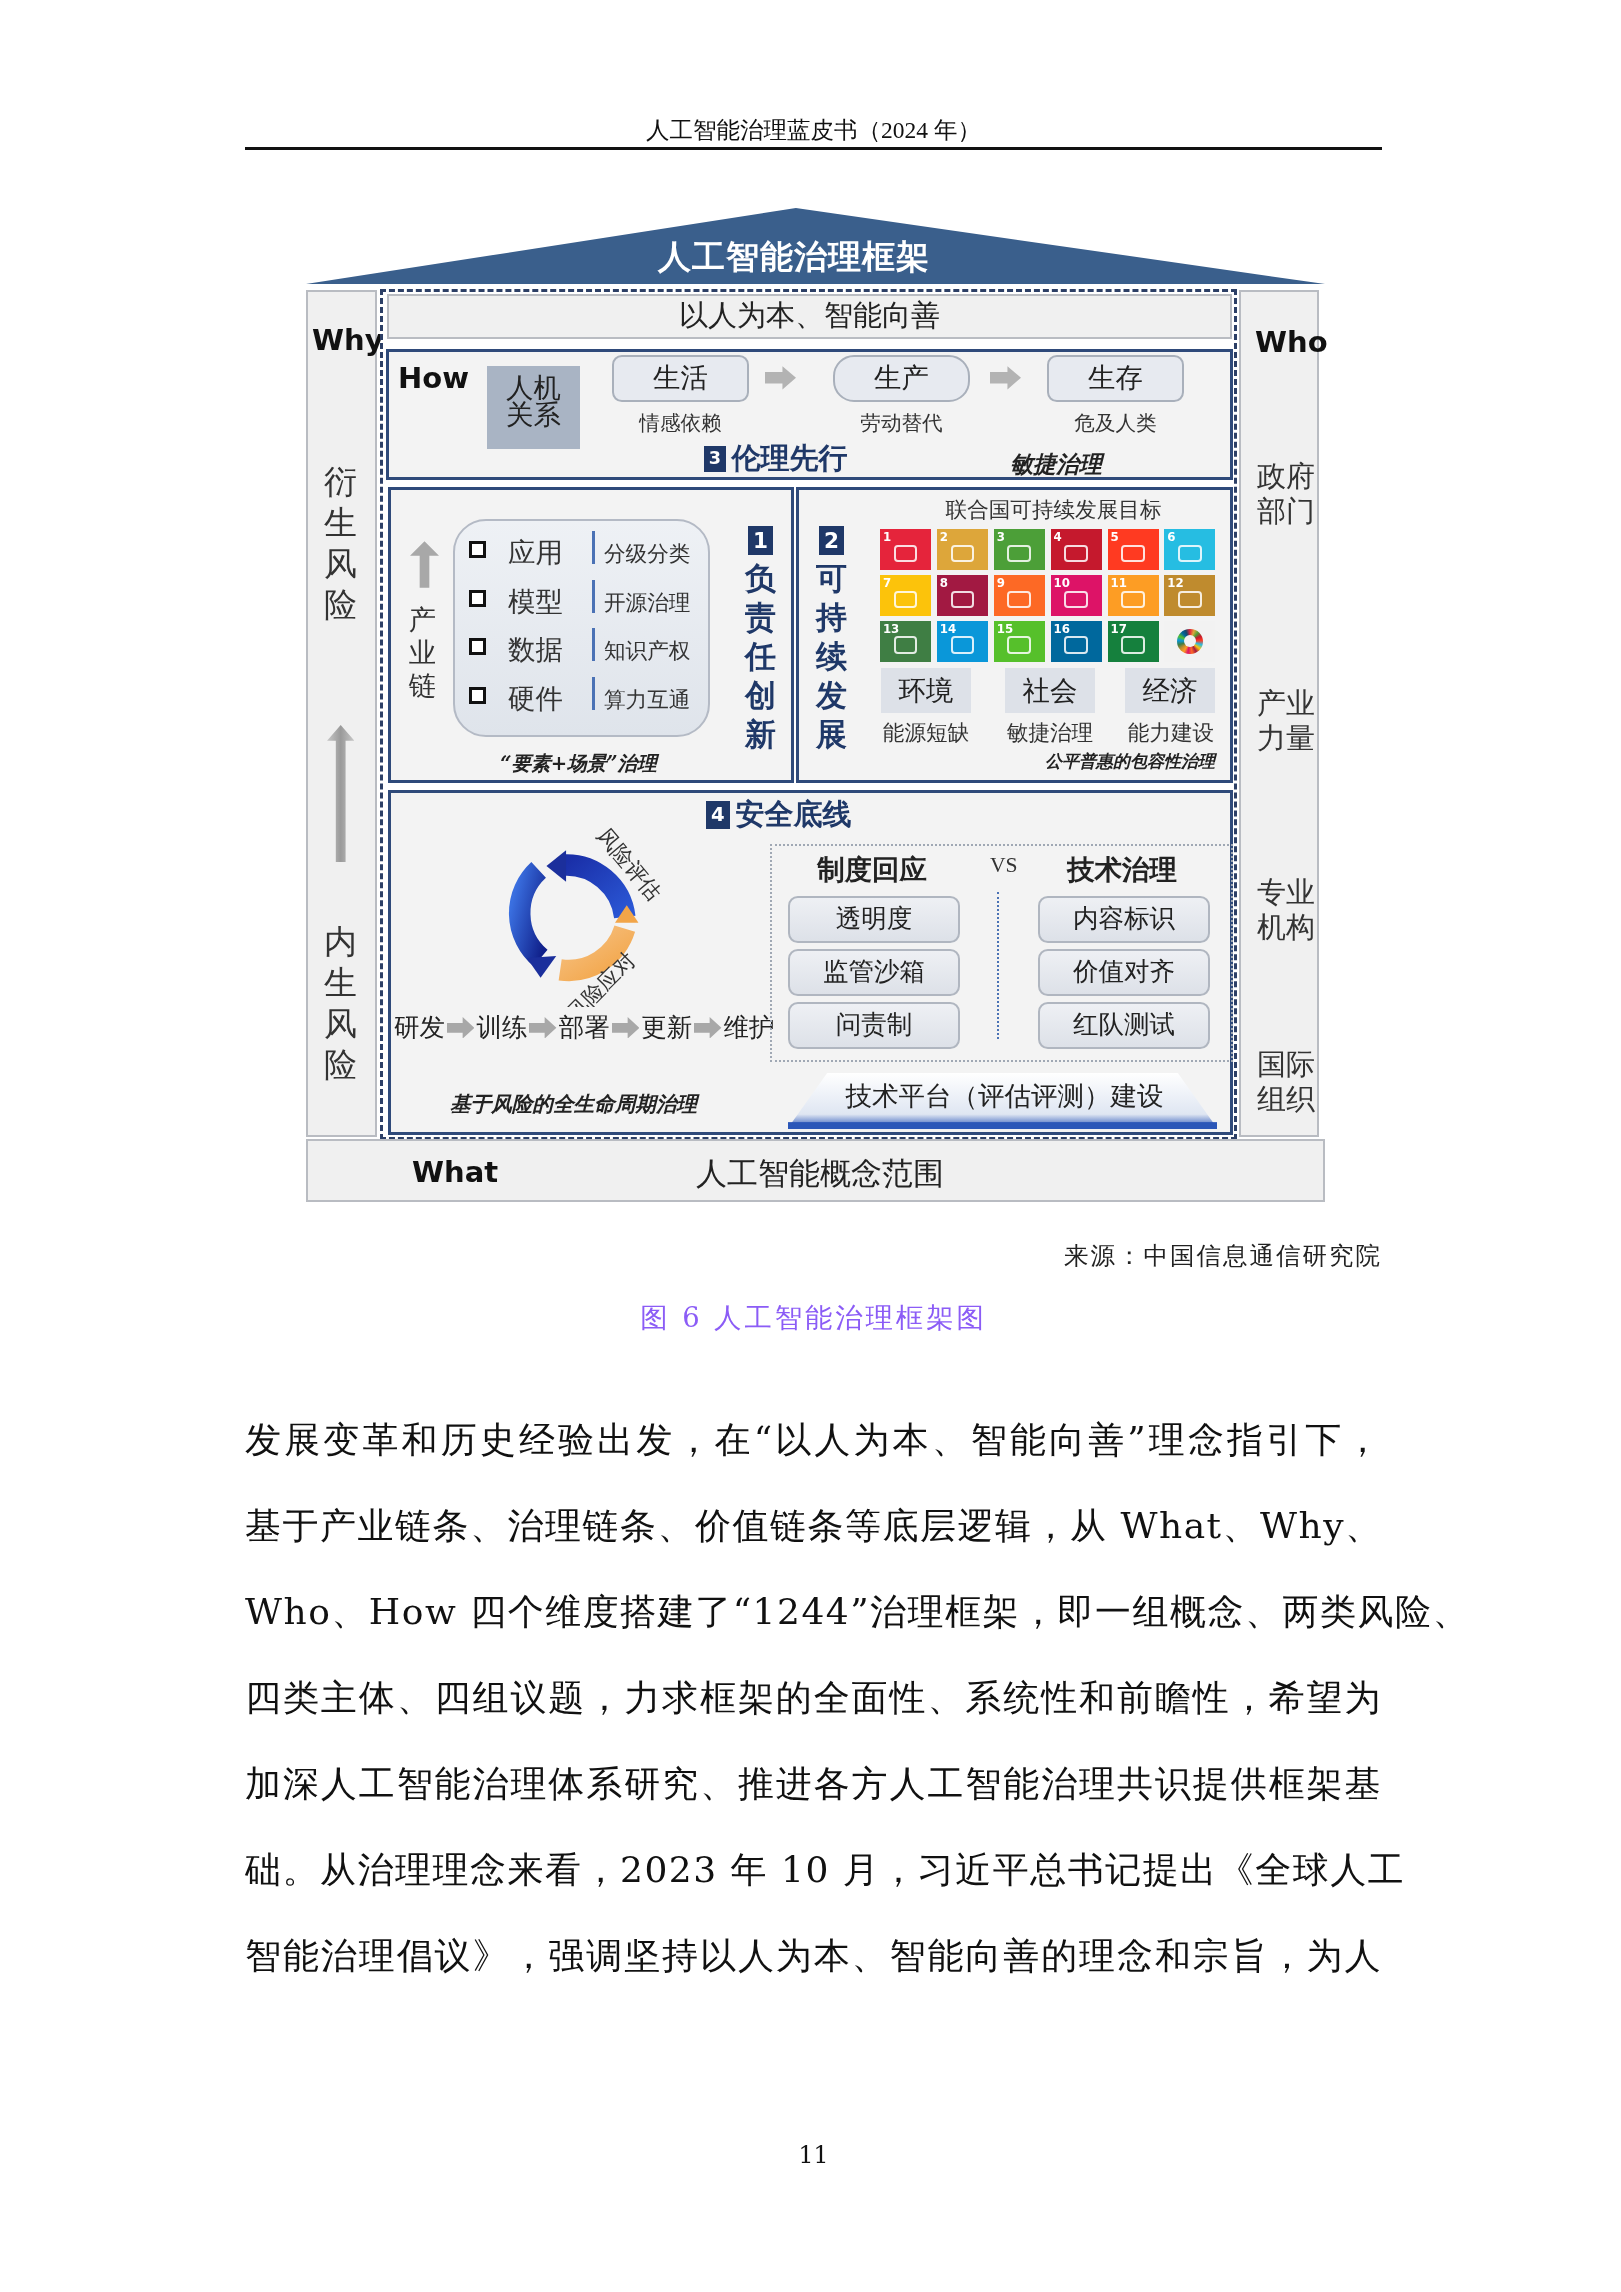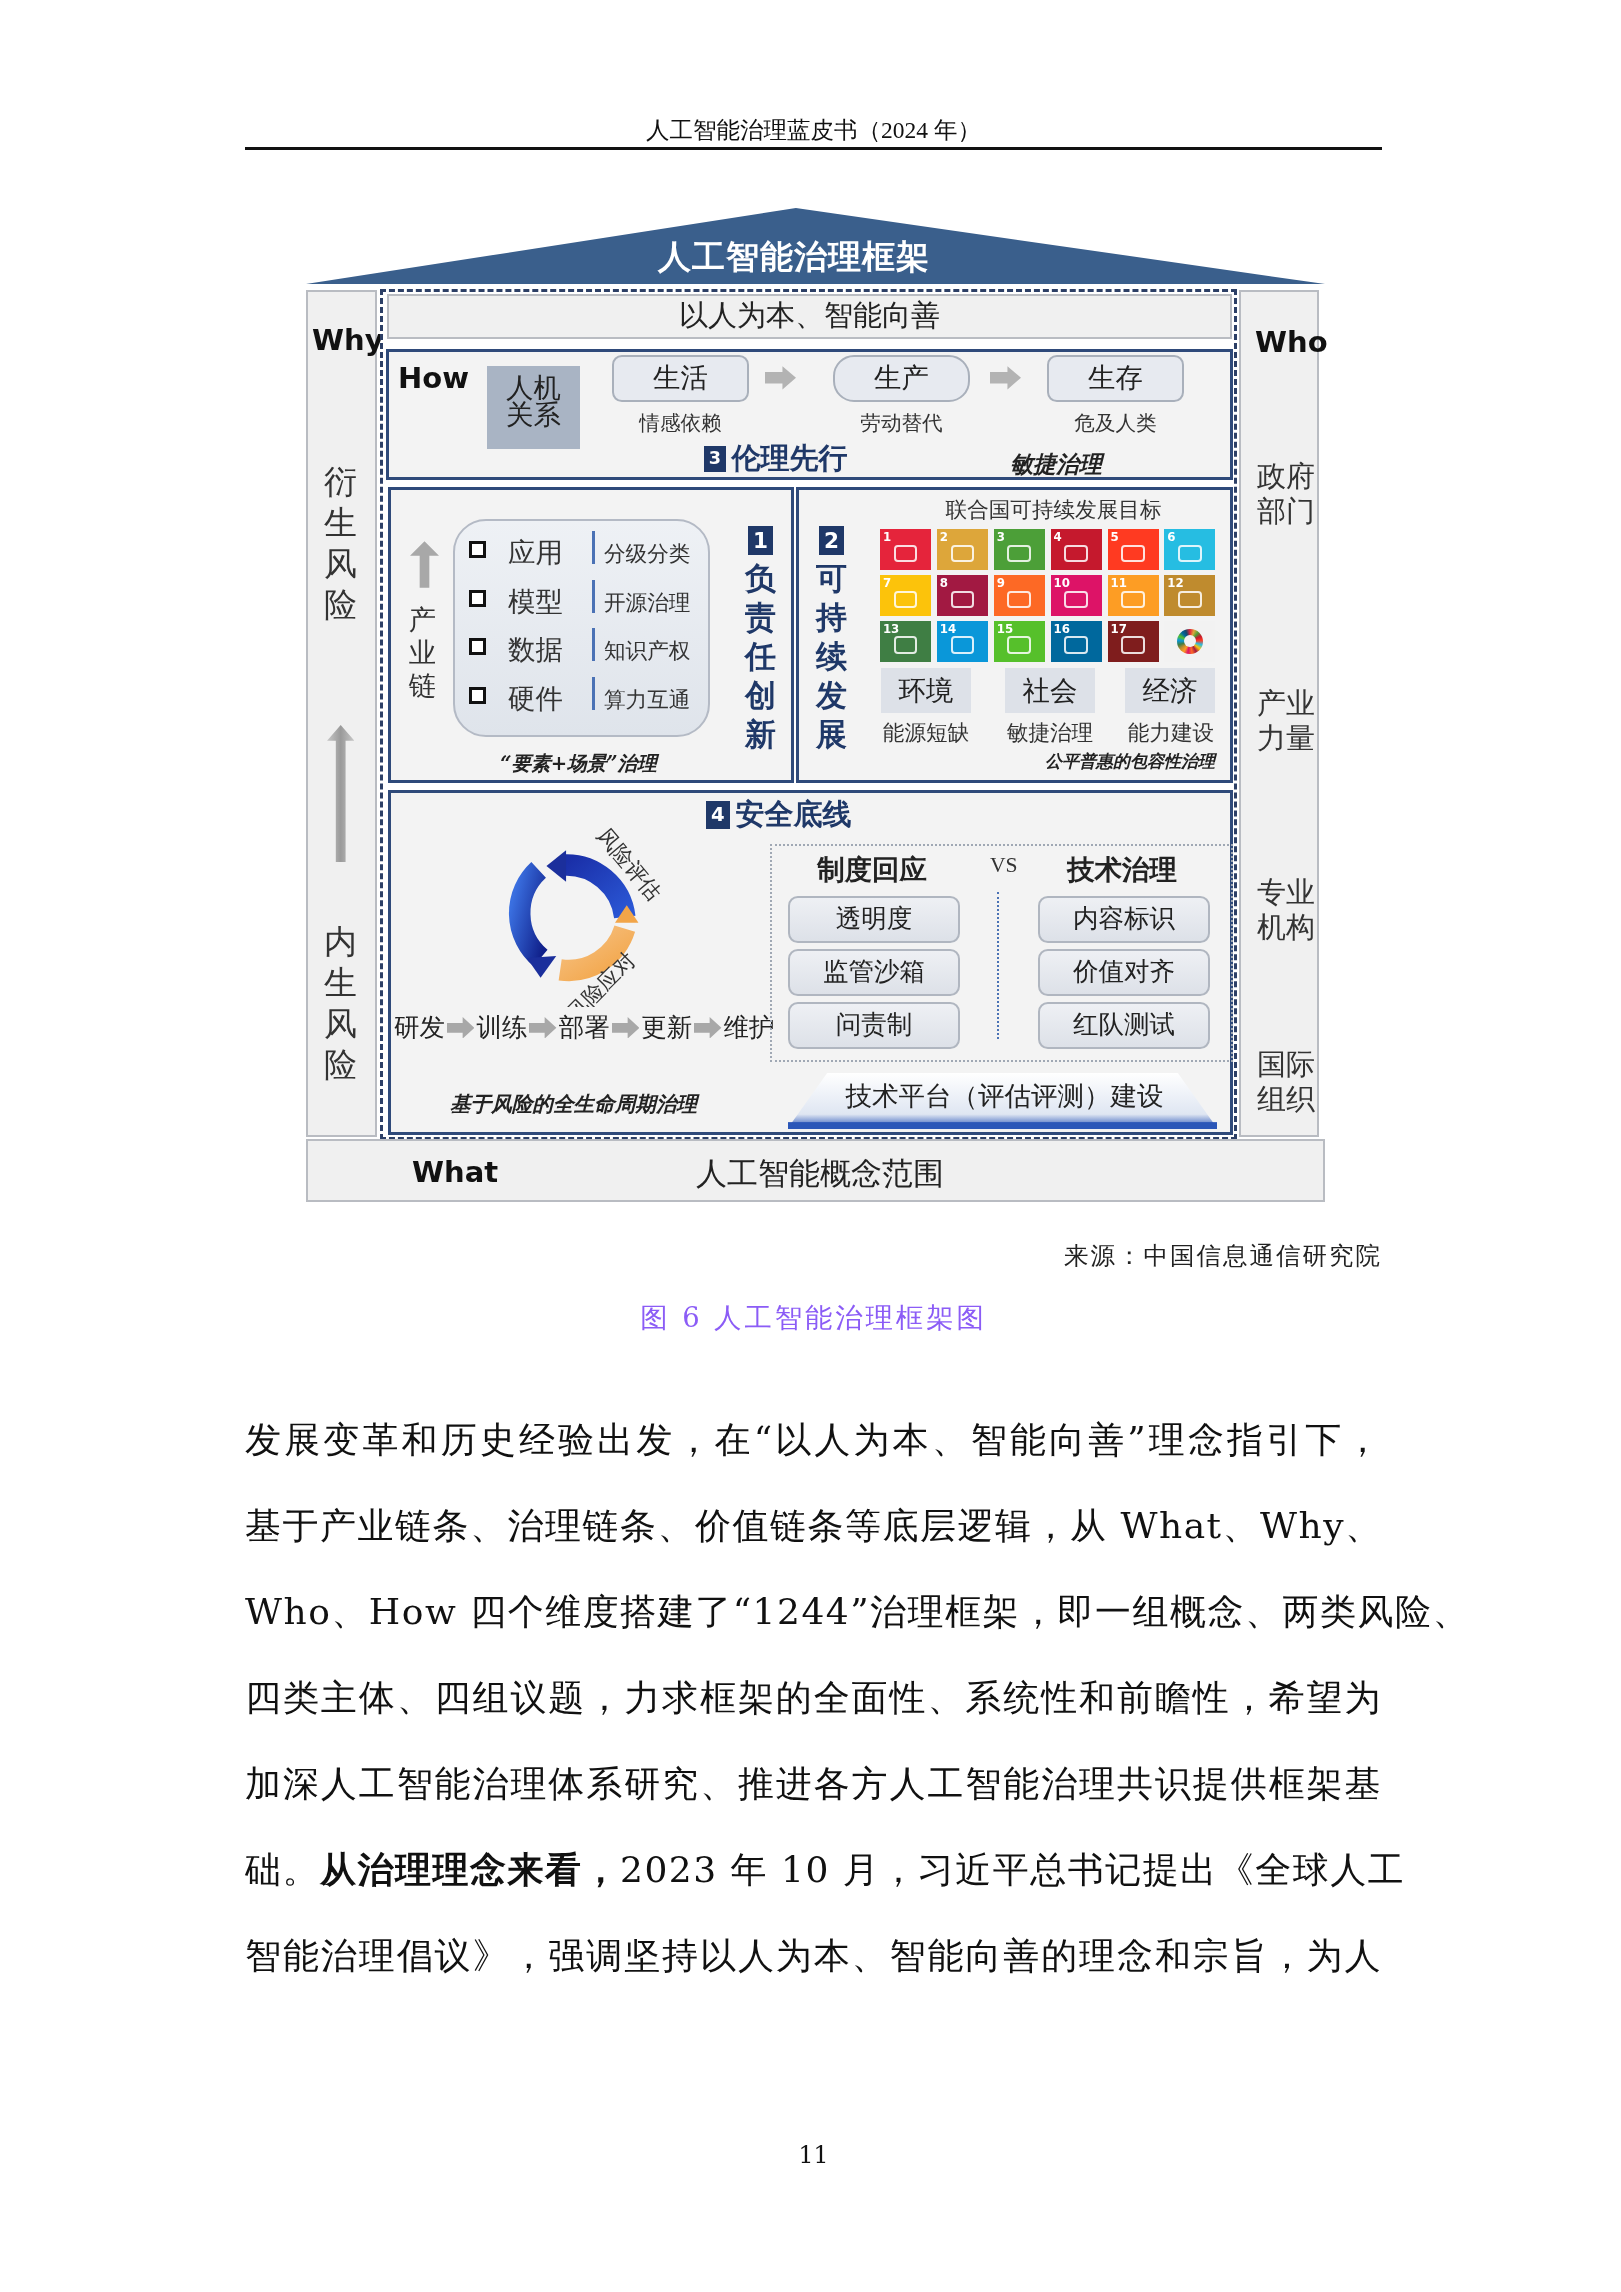--- a/index.html
+++ b/index.html
@@ -85,21 +85,21 @@
 
   .what-bar { left: 306px; top: 1139px; width: 1019px; height: 63px; background: #f0f0f0; border: 2.9px solid #b9bcc2; }
   .what-label { left: 412px; top: 1155px; font-size: 29px; font-weight: bold; color: #111; }
   .what-text { left: 696px; top: 1153px; font-size: 31px; color: #222; }
 
   .source { left: 882px; top: 1239px; width: 500px; text-align: right; font-size: 24.5px; letter-spacing: 2px; color: #222; }
   .caption { left: 245px; top: 1300px; width: 1137px; text-align: center; font-size: 27.4px; letter-spacing: 2.9px; color: #8b5cf6; }
 
   .body-text { left: 245px; top: 1397px; width: 1137px; font-size: 36px; line-height: 86px; text-align: justify; text-align-last: justify; color: #111; letter-spacing: 1.5px; }
   .body-text .line { display: block; height: 86px; white-space: nowrap; text-align-last: justify; }
-  .body-text b { font-family: "DejaVu Sans", sans-serif; font-weight: bold; }
+  .body-text b { font-family: "DejaVu Sans", sans-serif; font-weight: normal; }
   .page-num { left: 245px; top: 2141px; width: 1137px; text-align: center; font-size: 23.5px; color: #111; }
 </style>
 </head>
 <body>
 
 <div class="abs run-header">人工智能治理蓝皮书（2024 年）</div>
 <div class="abs run-rule"></div>
 
 <div>
 
@@ -261,21 +261,21 @@
         <i></i>
       </div>
       <div class="sdg" style="background: rgb(86, 192, 43);">
         <span>15</span>
         <i></i>
       </div>
       <div class="sdg" style="background: rgb(0, 104, 157);">
         <span>16</span>
         <i></i>
       </div>
-      <div class="sdg" style="background: #7f1d1d;">
+      <div class="sdg" style="background: #15803d;">
         <span>17</span>
         <i></i>
       </div>
       <div class="sdg sdg-wheel">
         <div></div>
       </div>
     </div>
 
   <div class="abs dim sans" style="left:881px;top:668px;">环境</div>
   <div class="abs dim-sub sans" style="left:872px;top:718px;">能源短缺</div>

